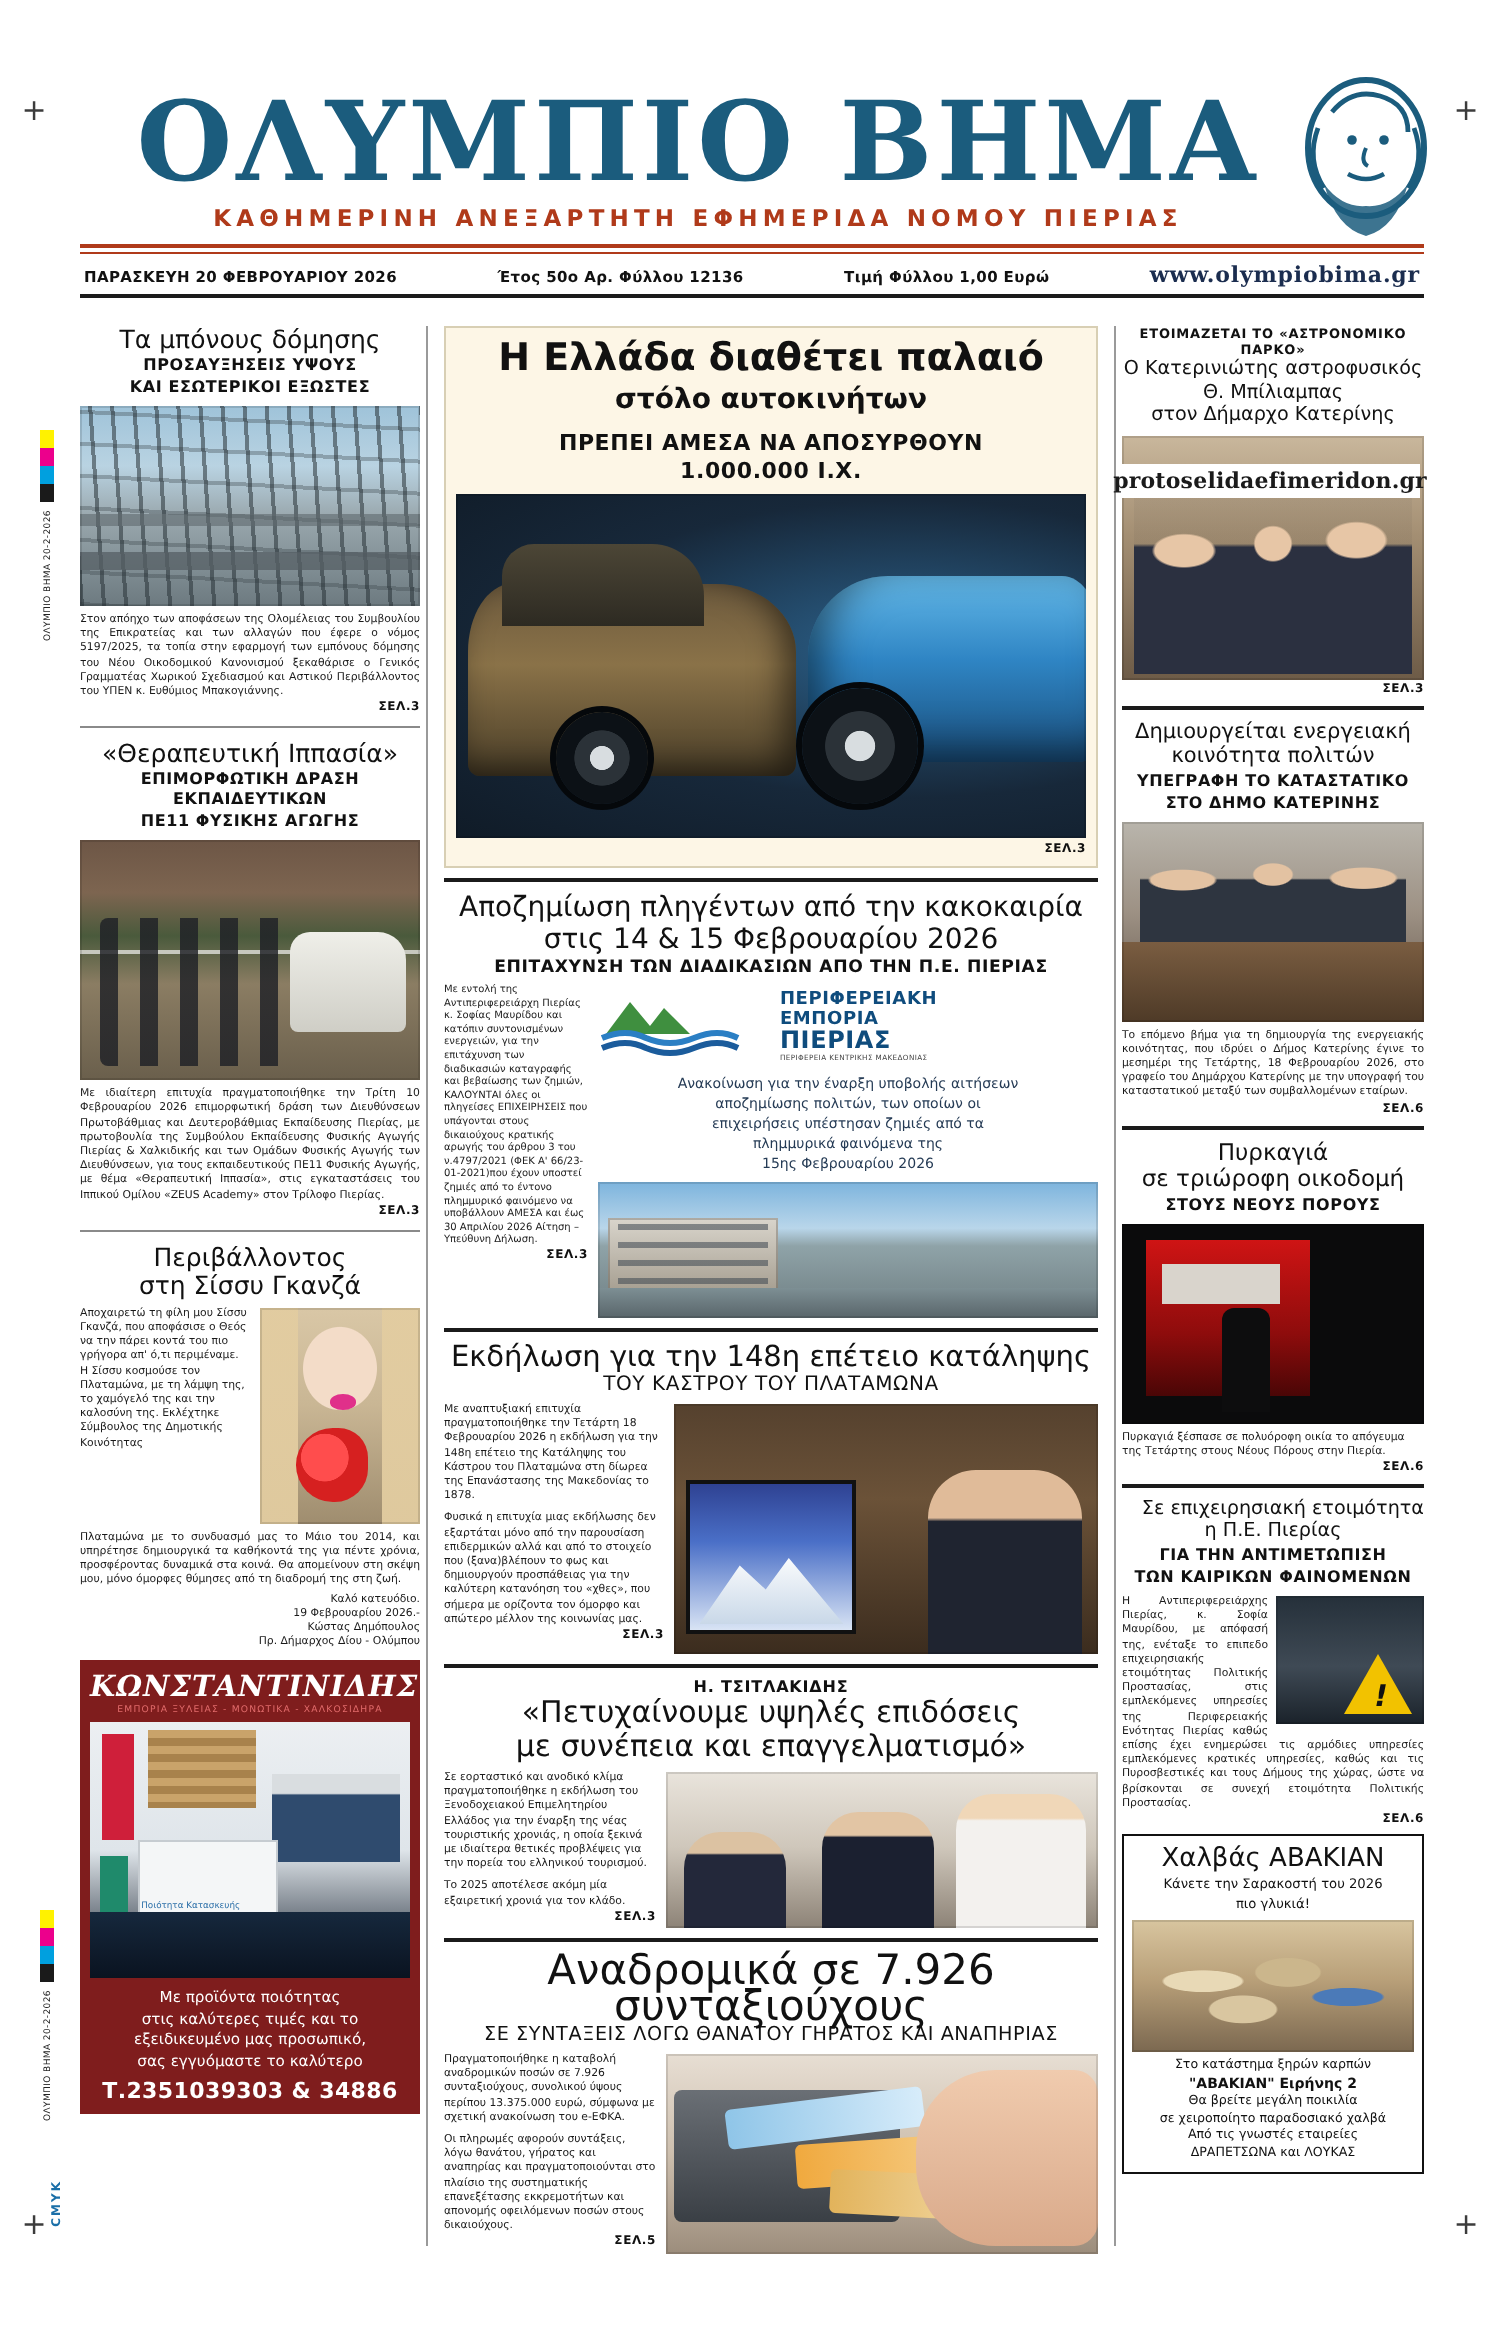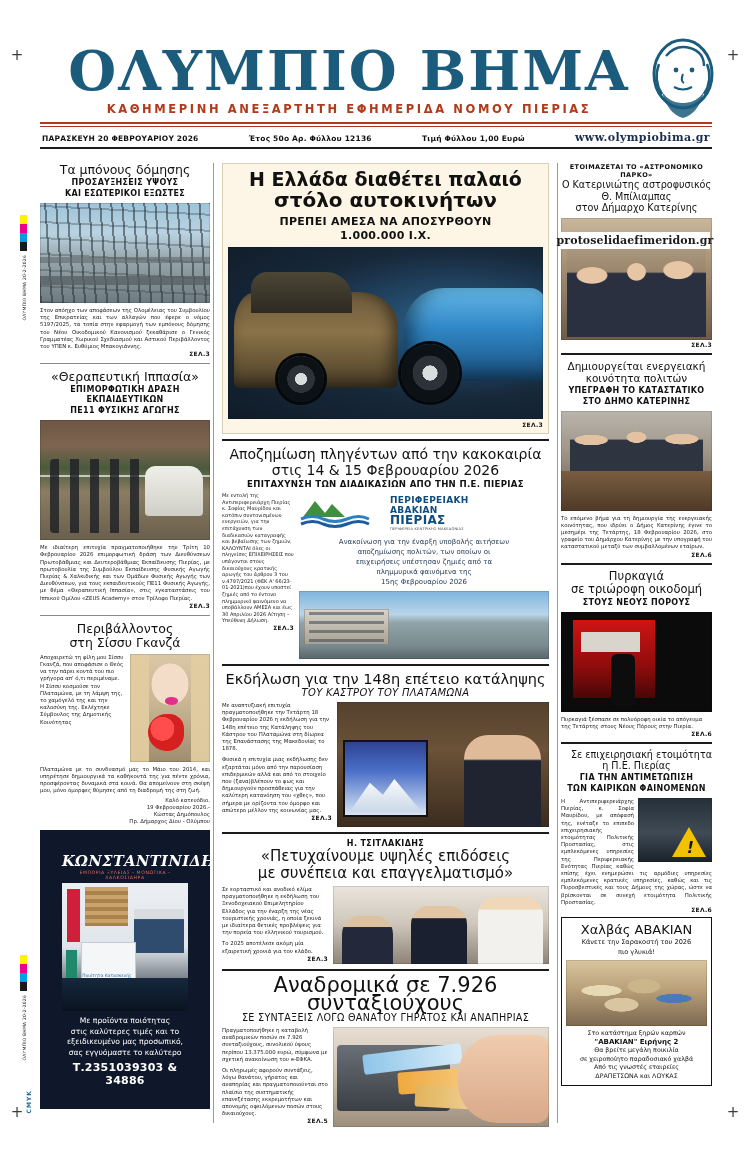--- a/index.html
+++ b/index.html
@@ -475,22 +475,22 @@
   .pe-ann {
     flex: 1;
     text-align: center;
     font-size: 7px;
     line-height: 10px;
     color: #253b55;
   }
 
   
   .ad-kon {
-    background: #0f172a;
-    padding: 22px;
+    background: #7f1d1d;
+    padding: 5px;
   }
   .ad-kon .brand {
     text-align: center;
     color: #fff;
     font-family: "DejaVu Serif", "Liberation Serif", serif;
     font-style: italic;
     font-weight: bold;
     font-size: 14.5px;
     letter-spacing: .5px;
   }
@@ -686,21 +686,21 @@
       </div>
 
     </div>
 
     <div class="vsep"></div>
 
     <div class="col-mid">
 
       <div class="blk" style="background:#fdf6e6; border:1px solid #d8cfb4; padding:5px;">
         <div class="hl1" style="font-size:19px; line-height:21px; font-weight:bold;">Η Ελλάδα διαθέτει παλαιό</div>
-        <div class="hl1" style="font-size:20px; line-height:21px; font-weight:bold;">στόλο αυτοκινήτων</div>
+        <div class="hl1" style="font-size:14px; line-height:21px; font-weight:bold;">στόλο αυτοκινήτων</div>
         <div class="hl-sub" style="font-size:11px; line-height:13px; margin-top:4px;">ΠΡΕΠΕΙ ΑΜΕΣΑ ΝΑ ΑΠΟΣΥΡΘΟΥΝ</div>
         <div class="hl-sub" style="font-size:11px; line-height:13px;">1.000.000 Ι.Χ.</div>
         <div class="photo ph-car" style="height:172px; margin-top:5px;">
           <div class="oldcar"></div>
             <div class="newcar"></div>
           <div class="wheel w1"></div>
             <div class="wheel w2"></div>
         </div>
         <div class="sel" style="margin-top:2px;">ΣΕΛ.3</div>
       </div>
@@ -720,21 +720,21 @@
             <div class="pe-box">
               <div class="pe-logo">
                 <svg class="mark" viewBox="0 0 84 34">
                   <path d="M4 22 L16 6 L26 18 L33 9 L46 22 Z" fill="#3f8f3f"></path>
                   <path d="M2 24 q12 -5 22 0 q12 5 24 0 q12 -5 22 0" stroke="#2b7fc4" stroke-width="3" fill="none"></path>
                   <path d="M2 29 q12 -5 22 0 q12 5 24 0 q12 -5 22 0" stroke="#1b5c9c" stroke-width="3" fill="none"></path>
                 </svg>
               </div>
               <div style="flex:1;">
                 <div class="pe-title">ΠΕΡΙΦΕΡΕΙΑΚΗ</div>
-                <div class="pe-title">ΑΒΑΚΙΑΝ</div>
+                <div class="pe-title">ΕΜΠΟΡΙΑ</div>
                 <div class="pe-title" style="font-size:12px;">ΠΙΕΡΙΑΣ</div>
                 <div class="pe-sub">ΠΕΡΙΦΕΡΕΙΑ ΚΕΝΤΡΙΚΗΣ ΜΑΚΕΔΟΝΙΑΣ</div>
               </div>
             </div>
             <div class="pe-ann" style="margin-top:4px;">
               <div>Ανακοίνωση για την έναρξη υποβολής αιτήσεων</div>
               <div>αποζημίωσης πολιτών, των οποίων οι</div>
               <div>επιχειρήσεις υπέστησαν ζημιές από τα</div>
               <div>πλημμυρικά φαινόμενα της</div>
               <div>15ης Φεβρουαρίου 2026</div>
@@ -744,21 +744,21 @@
                 <div class="water"></div>
             </div>
           </div>
         </div>
       </div>
 
       <div class="hr2"></div>
 
       <div class="blk">
         <div class="hl1" style="font-size:14.5px; line-height:16px;">Εκδήλωση για την 148η επέτειο κατάληψης</div>
-        <div class="hl-sub" style="font-size:10px; font-weight:normal;font-style:italic;">ΤΟΥ ΚΑΣΤΡΟΥ ΤΟΥ ΠΛΑΤΑΜΩΝΑ</div>
+        <div class="hl-sub" style="font-size:10px; font-weight:normal;">ΤΟΥ ΚΑΣΤΡΟΥ ΤΟΥ ΠΛΑΤΑΜΩΝΑ</div>
         <div class="two" style="margin-top:4px;">
           <div style="width:110px; flex:0 0 110px;">
             <div class="body" style="margin-top:0; text-align:left;">Με αναπτυξιακή επιτυχία πραγματοποιήθηκε την Τετάρτη 18 Φεβρουαρίου 2026 η εκδήλωση για την 148η επέτειο της Κατάληψης του Κάστρου του Πλαταμώνα στη δίωρεα της Επανάστασης της Μακεδονίας το 1878.</div>
             <div class="body" style="text-align:left;">Φυσικά η επιτυχία μιας εκδήλωσης δεν εξαρτάται μόνο από την παρουσίαση επιδερμικών αλλά και από το στοιχείο που (ξανα)βλέπουν το φως και δημιουργούν προσπάθειας για την καλύτερη κατανόηση του «χθες», που σήμερα με ορίζοντα τον όμορφο και απώτερο μέλλον της κοινωνίας μας.</div>
             <div class="sel">ΣΕΛ.3</div>
           </div>
           <div class="photo ph-meeting-room" style="flex:1; height:125px;">
             <div class="screen"></div>
               <div class="mount"></div>
               <div class="man"></div>

